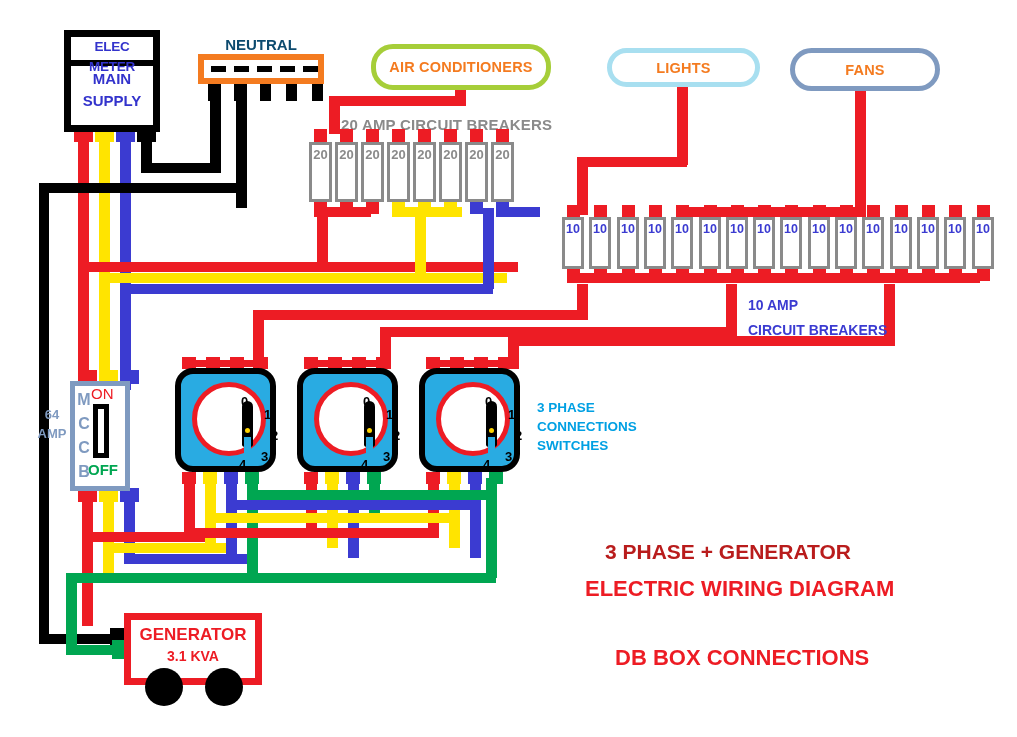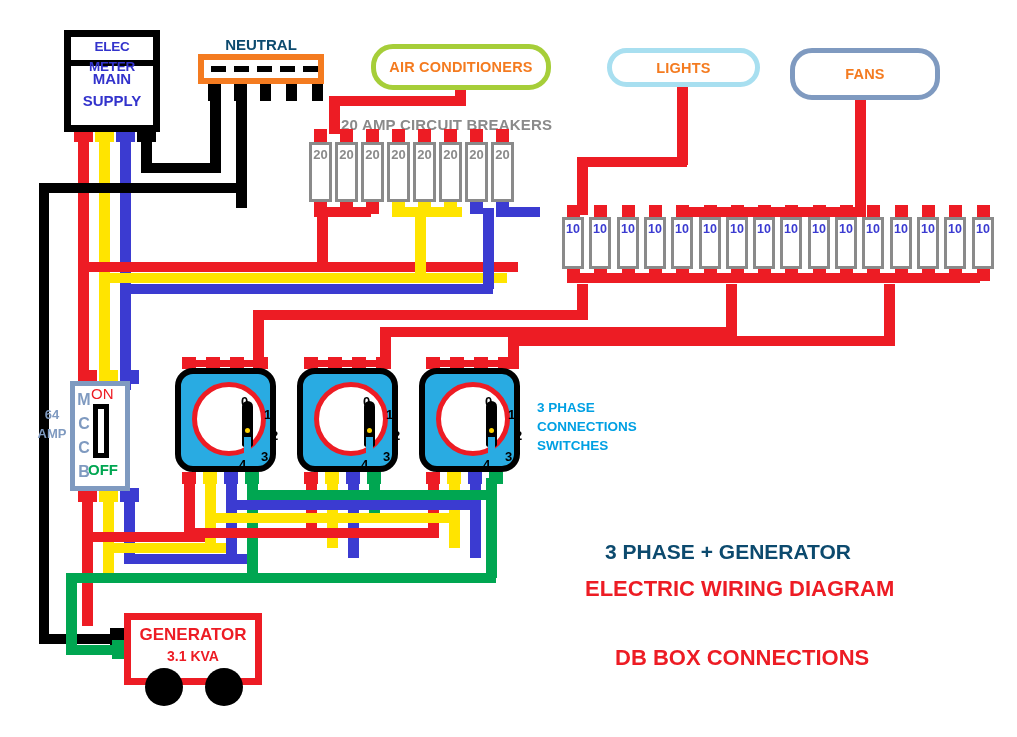--- a/index.html
+++ b/index.html
@@ -270,21 +270,21 @@
     font-size: 13.5px;
     font-weight: bold;
     color: #00a0e3;
     line-height: 19px;
   }
   #title-1 {
     position: absolute;
     left: 605px; top: 540px;
     font-size: 21px;
     font-weight: bold;
-    color: #0c4a6e;
+    color: #b91c1c;
   }
   #title-2 {
     position: absolute;
     left: 585px; top: 576px;
     font-size: 22px;
     font-weight: bold;
     color: #ed1c24;
   }
   #title-3 {
     position: absolute;
@@ -396,21 +396,21 @@
       <div class="neutral-pin" style="left: 312px;"></div>
     </div>
 
   <div id="loads-layer">
       <div class="pill" style="left: 371px; top: 44px; width: 180px; height: 46px; border: 5px solid rgb(166, 206, 57);">
         <span>AIR CONDITIONERS</span>
       </div>
       <div class="pill" style="left: 607px; top: 48px; width: 153px; height: 39px; border: 5px solid rgb(168, 223, 240);">
         <span>LIGHTS</span>
       </div>
-      <div class="pill" style="left: 790px; top: 48px; width: 150px; height: 52px; border: 5px solid rgb(127, 154, 192);">
+      <div class="pill" style="left: 790px; top: 48px; width: 150px; height: 43px; border: 5px solid rgb(127, 154, 192);">
         <span>FANS</span>
       </div>
     </div>
 
   <div id="label-20amp">20 AMP CIRCUIT BREAKERS</div>
   <div id="breakers20-layer">
       <div class="br-term" style="left: 314px; top: 129px; width: 13px; height: 14px;"></div>
       <div class="breaker amp20" style="left: 309px; top: 142px;">20</div>
       <div class="br-term" style="left: 314px; top: 202px; width: 13px; height: 12px; background: rgb(237, 28, 36);"></div>
       <div class="br-term" style="left: 340px; top: 129px; width: 13px; height: 14px;"></div>
@@ -483,20 +483,24 @@
       <div class="breaker amp10" style="left: 917px; top: 217px;">10</div>
       <div class="br-term" style="left: 922px; top: 269px; width: 13px; height: 12px;"></div>
       <div class="br-term" style="left: 949px; top: 205px; width: 13px; height: 13px;"></div>
       <div class="breaker amp10" style="left: 944px; top: 217px;">10</div>
       <div class="br-term" style="left: 949px; top: 269px; width: 13px; height: 12px;"></div>
       <div class="br-term" style="left: 977px; top: 205px; width: 13px; height: 13px;"></div>
       <div class="breaker amp10" style="left: 972px; top: 217px;">10</div>
       <div class="br-term" style="left: 977px; top: 269px; width: 13px; height: 12px;"></div>
       <div style="position: absolute; left: 567px; top: 273px; width: 413px; height: 10px; background: rgb(237, 28, 36);"></div>
     </div>
+  <div id="label-10amp">
+    <div>10 AMP</div>
+    <div>CIRCUIT BREAKERS</div>
+  </div>
 
   <div id="mccb-amp">
     <div>64</div>
     <div>AMP</div>
   </div>
   <div id="mccb-box"></div>
   <div id="mccb-letters">
       <div>M</div>
       <div>C</div>
       <div>C</div>

